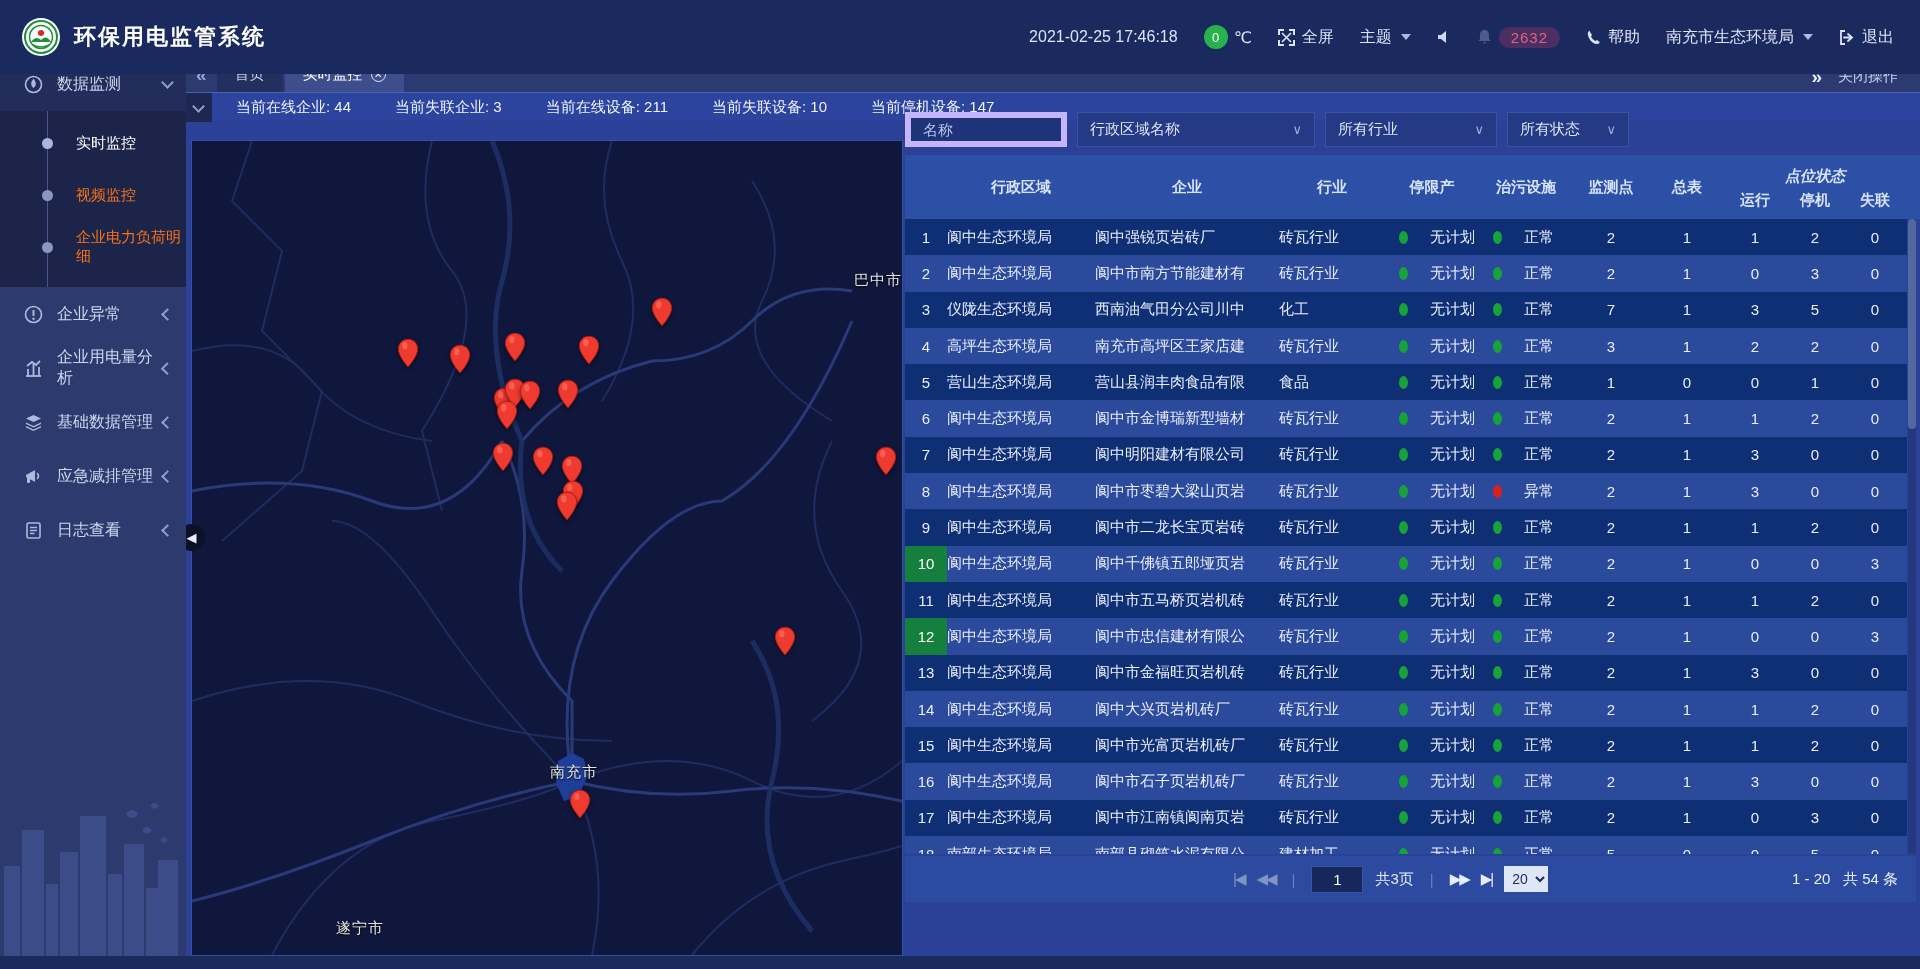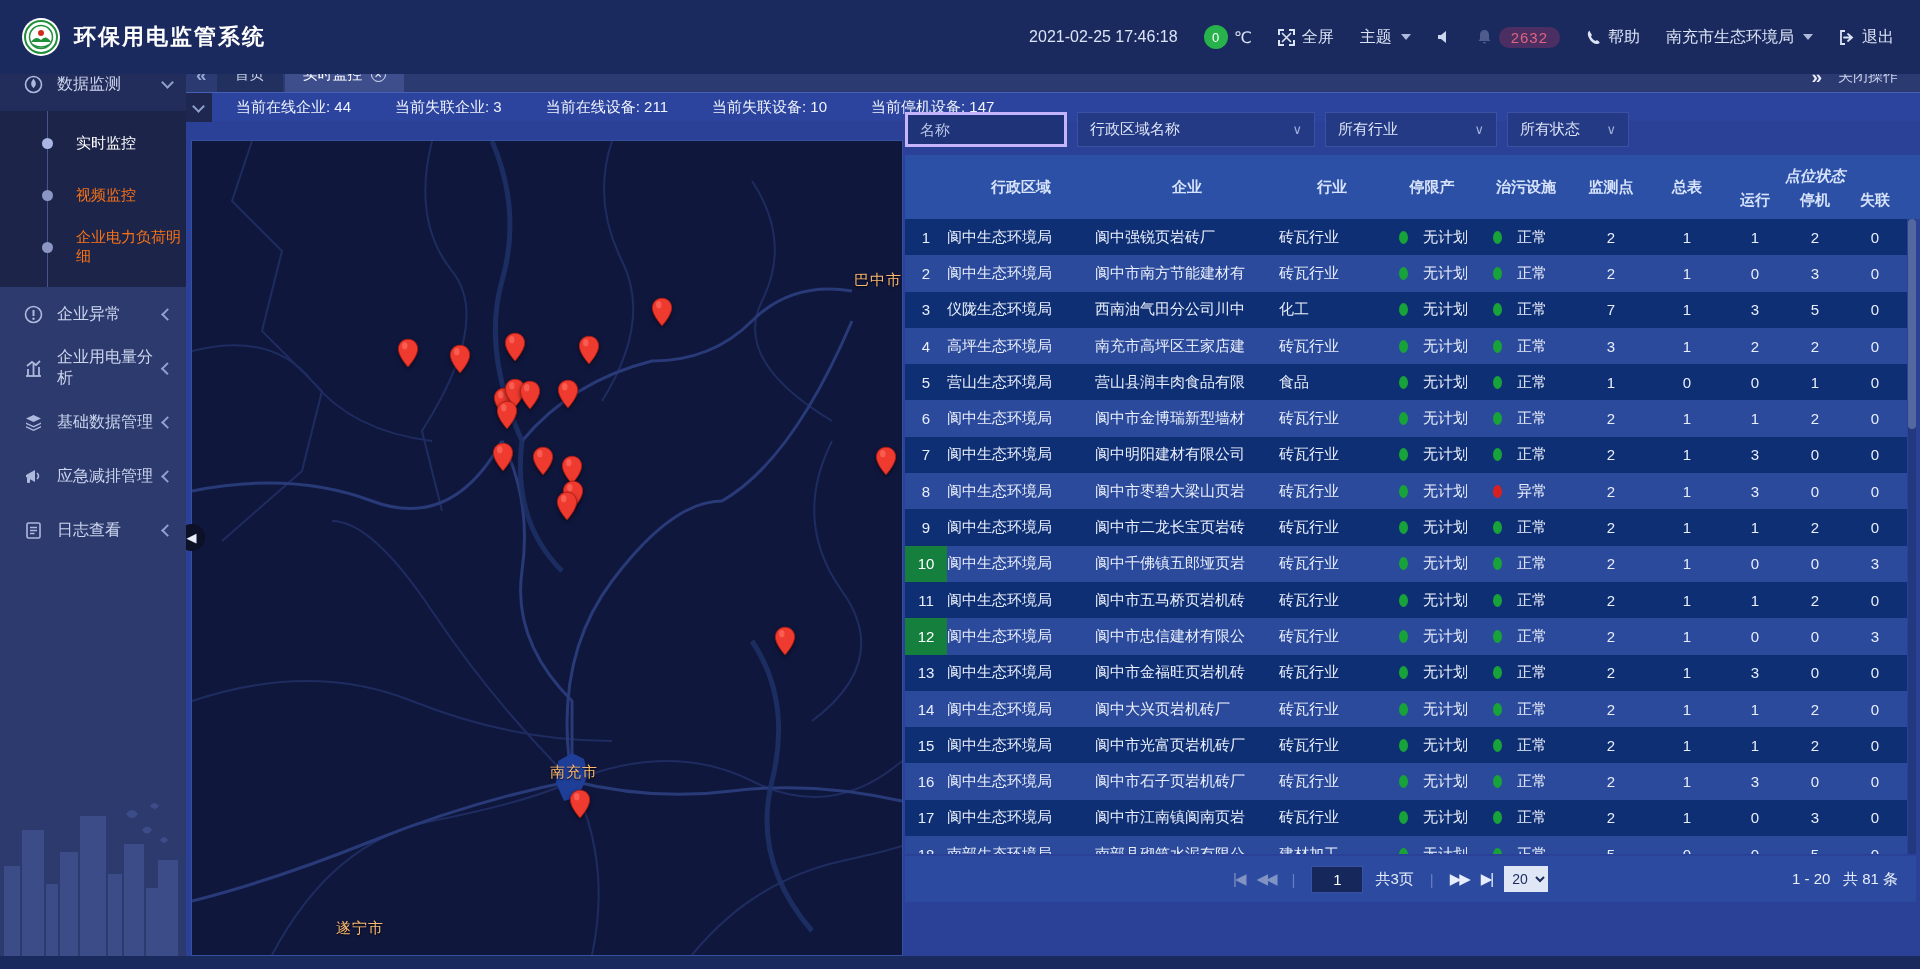--- a/index.html
+++ b/index.html
@@ -66,31 +66,31 @@
     padding-left:50px; gap:44px; color:#eef3fd; font-size:15px; }
   .stat-item { white-space:nowrap; }
   .collapse-sq { position:absolute; left:-1px; top:0; width:27px; height:29px; background:#1d2750;
     display:flex; align-items:center; justify-content:center; cursor:pointer; }
   .collapse-sq .g-chev { margin:0; margin-top:-3px; }
 
   
   .map-panel { position:absolute; left:5px; top:48px; width:712px; height:816px;
     background:#10173d; border:1px solid #34509e; overflow:visible; cursor:grab; }
   .map-roads { position:absolute; left:0; top:0; }
-  .city-label { position:absolute; color:#fdba74; font-size:15px; letter-spacing:1px;
+  .city-label { position:absolute; color:#e5e5e5; font-size:15px; letter-spacing:1px;
     text-shadow:0 1px 2px #000; white-space:nowrap; }
   .pin { position:absolute; width:22px; height:30px; cursor:pointer; filter:drop-shadow(0 2px 2px rgba(0,0,0,.5)); }
   .map-handle { position:absolute; left:-14px; top:383px; width:27px; height:27px; border-radius:50%;
     background:#0c1128; color:#e8edf9; display:flex; align-items:center; justify-content:center;
     font-size:13px; cursor:pointer; z-index:5; }
 
   
   .right-panel { position:absolute; left:719px; top:20px; width:1011px; }
   .filters { display:flex; gap:10px; height:35px; margin-bottom:8px; }
-  .f-input { width:162px; height:35px; background:#1f3379; border:3px solid #c4b5fd;
+  .f-input { width:162px; height:35px; background:#1f3379; border:6px solid #c4b5fd;
     color:#cfd9f2; font-size:15px; padding:0 12px; outline:none; }
   .f-input::placeholder { color:#b9c5e6; }
   .f-select { height:35px; background:#253a84; border:1px solid #3a51a4; color:#dbe3f6;
     font-size:15px; display:flex; align-items:center; padding:0 12px; cursor:pointer; }
   .f-select .sel-caret { margin-left:auto; color:#9fb0dc; font-size:13px; padding-left:14px; }
   .f-region { width:238px; } .f-industry { width:172px; } .f-status { width:122px; }
 
   
   :root { --cols: 42px 148px 184px 106px 94px 94px 76px 76px 60px 60px 60px; }
   .table-wrap { position:relative; width:1011px; }
@@ -102,21 +102,21 @@
   .th-sub { grid-row:2; display:flex; align-items:flex-start; justify-content:center; padding-top:3px; }
   .tbody { width:1002px; height:635px; overflow:hidden; }
   .trow { display:grid; grid-template-columns:var(--cols); height:36.3px; align-items:center;
     color:#e8eefb; font-size:15px; cursor:pointer; }
   .trow.dark { background:#0f2f75; }
   .trow.light { background:#2b4a9b; }
   .td { text-align:center; white-space:nowrap; overflow:hidden; }
   .td.left { text-align:left; }
   .td-num { height:100%; display:flex; align-items:center; justify-content:center; }
   .td-num.gray { background:#15803d; color:#ffffff; }
-  .status-cell { display:flex; align-items:center; justify-content:flex-start; gap:15px; padding-left:14px; }
+  .status-cell { display:flex; align-items:center; justify-content:flex-start; gap:22px; padding-left:14px; }
   .sdot { width:9px; height:13px; border-radius:50%; flex:none; }
   .sdot.green { background:#17a23a; } .sdot.red { background:#d92020; }
   .vscroll { position:absolute; right:0; top:64px; width:8px; height:635px; background:#23397f; }
   .vscroll .thumb { position:absolute; left:0; width:8px; top:0; height:210px; background:#53689f;
     border-radius:4px; cursor:pointer; }
 
   
   .pager { width:1011px; height:46px; background:#2b4aa0; margin-top:2px; display:flex;
     align-items:center; color:#e7edfa; font-size:15px; padding:0 18px; }
   .pager-center { display:flex; align-items:center; gap:12px; margin-left:310px; }
@@ -877,20 +877,20 @@
           <span class="pg-sep">|</span>
           <input class="pg-input" value="1" style="">
           <span>共3页</span>
           <span class="pg-sep">|</span>
           <span class="pg-ico">▶▶</span>
           <span class="pg-ico">▶|</span>
           <select class="pg-size" id="pg-size"><option>20</option></select>
         </div>
         <div class="pager-right">
           <span>1 - 20</span>&nbsp;&nbsp;
-          <span>共 81 条</span>
+          <span>共 54 条</span>
         </div>
       </div>
     </section>
   </div>
 
   <div class="bottom-strip"></div>
 </div>
 
 </body></html>

